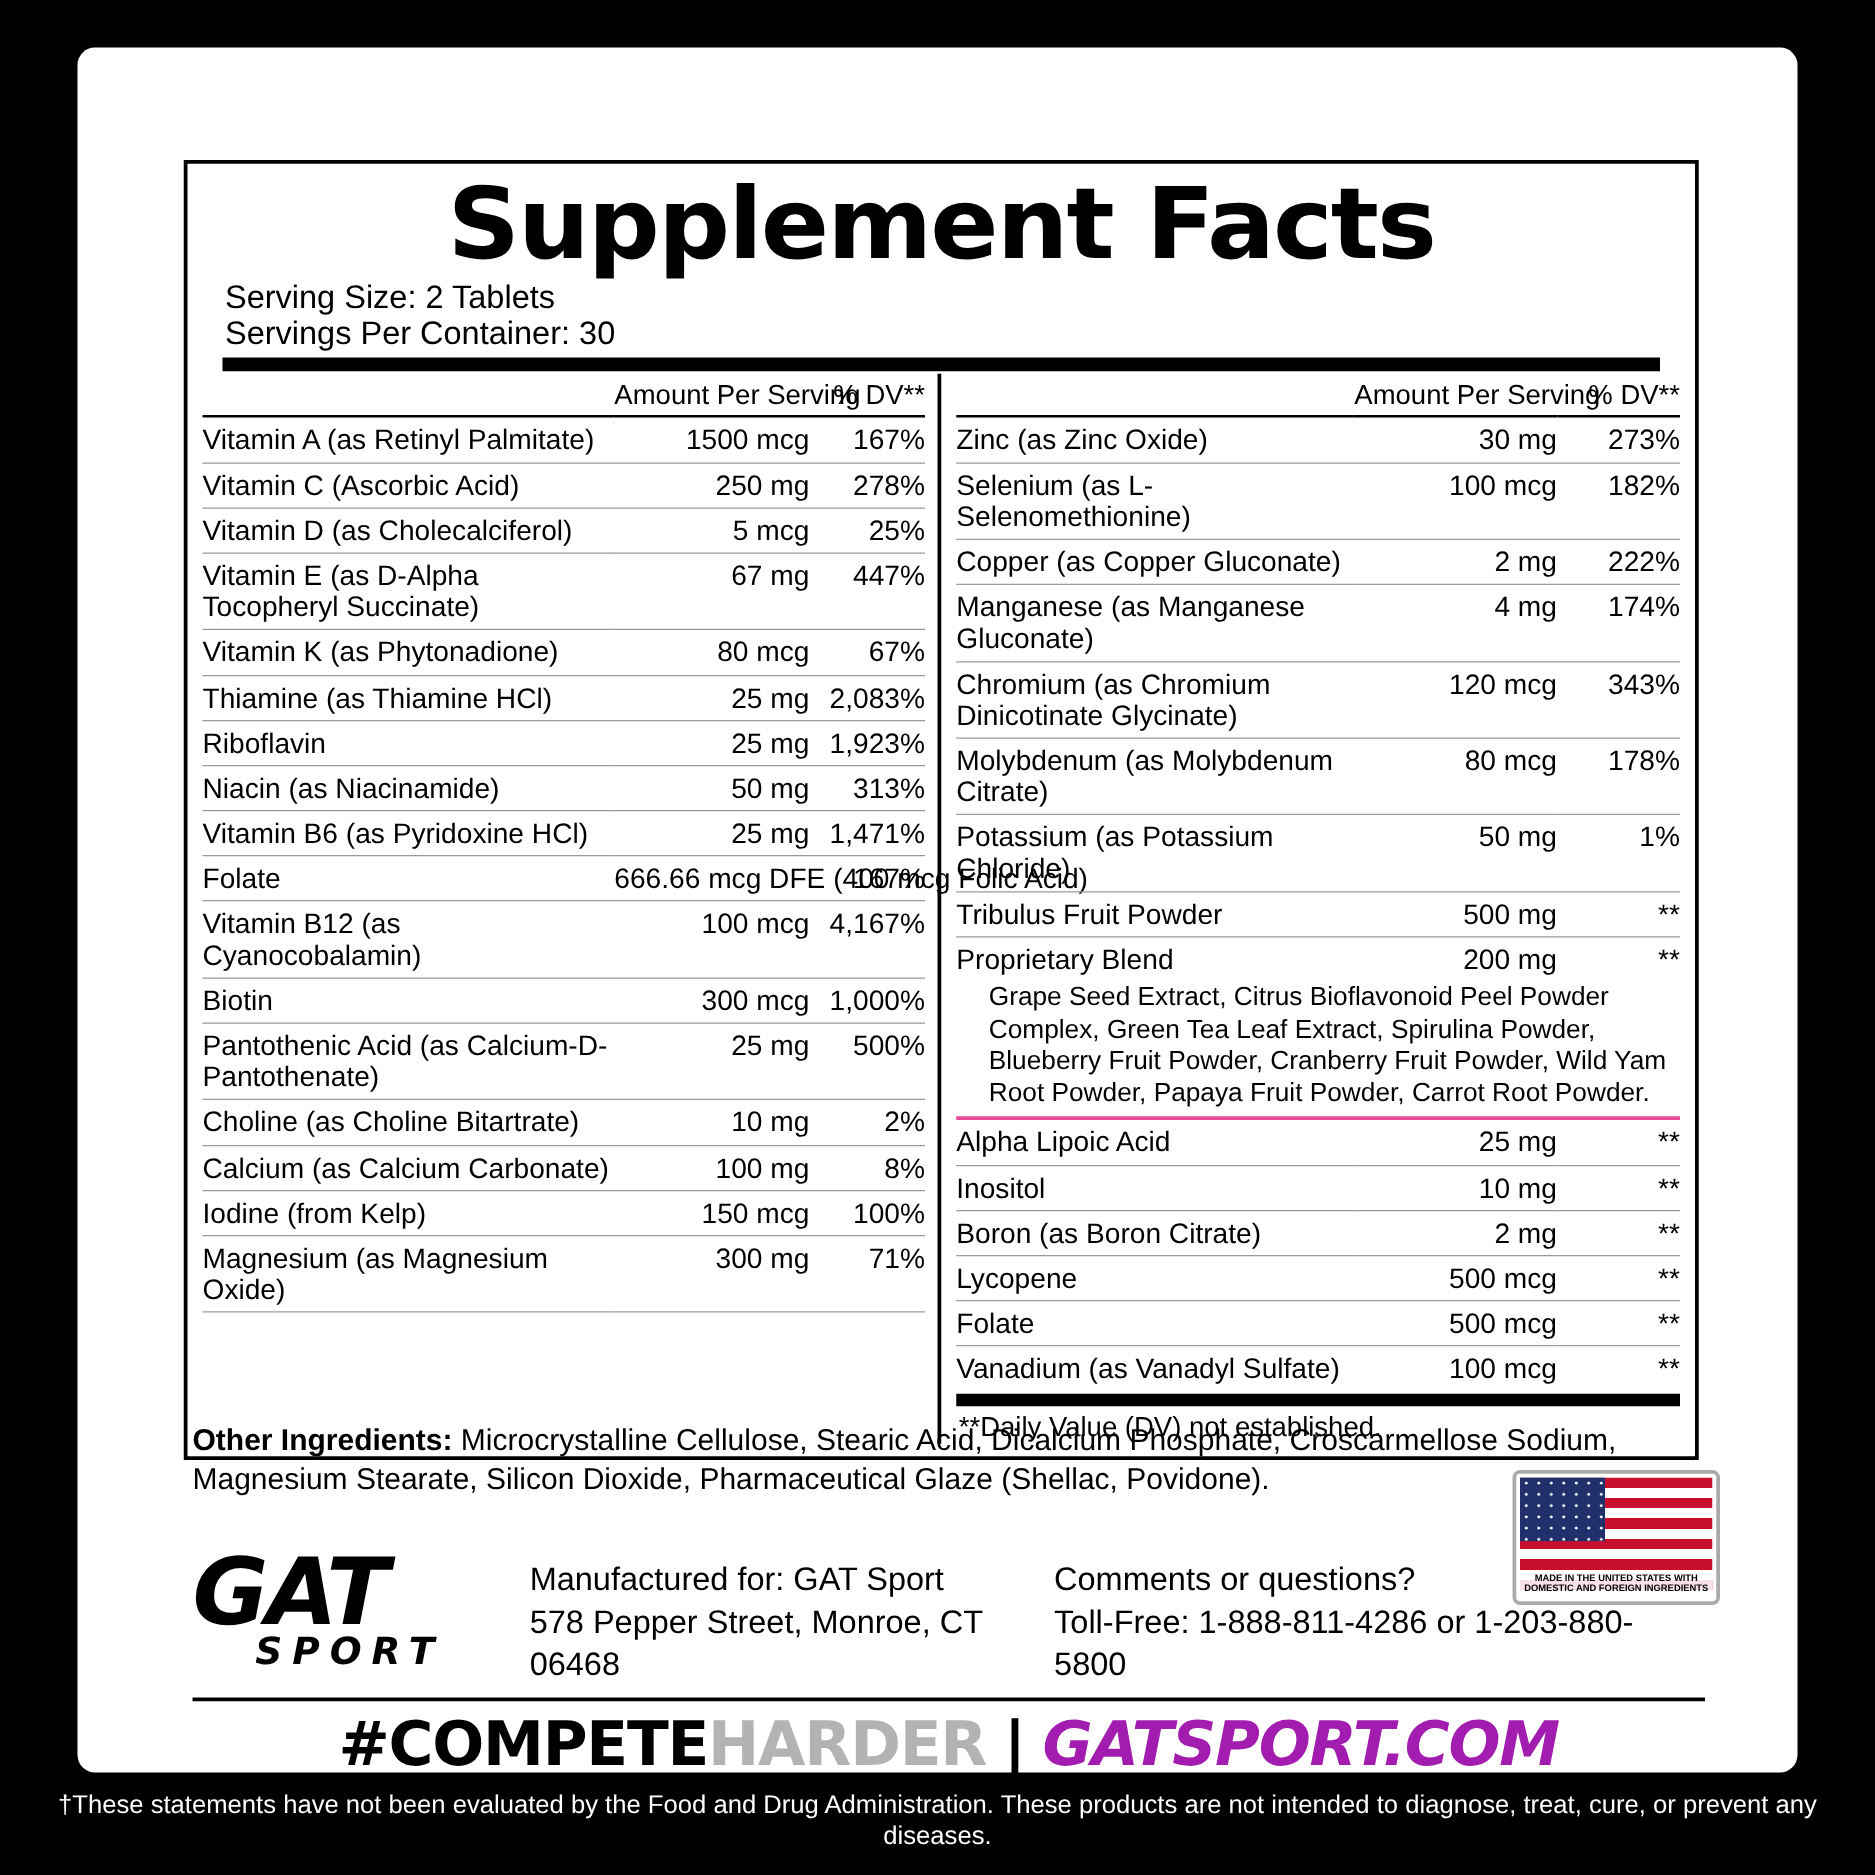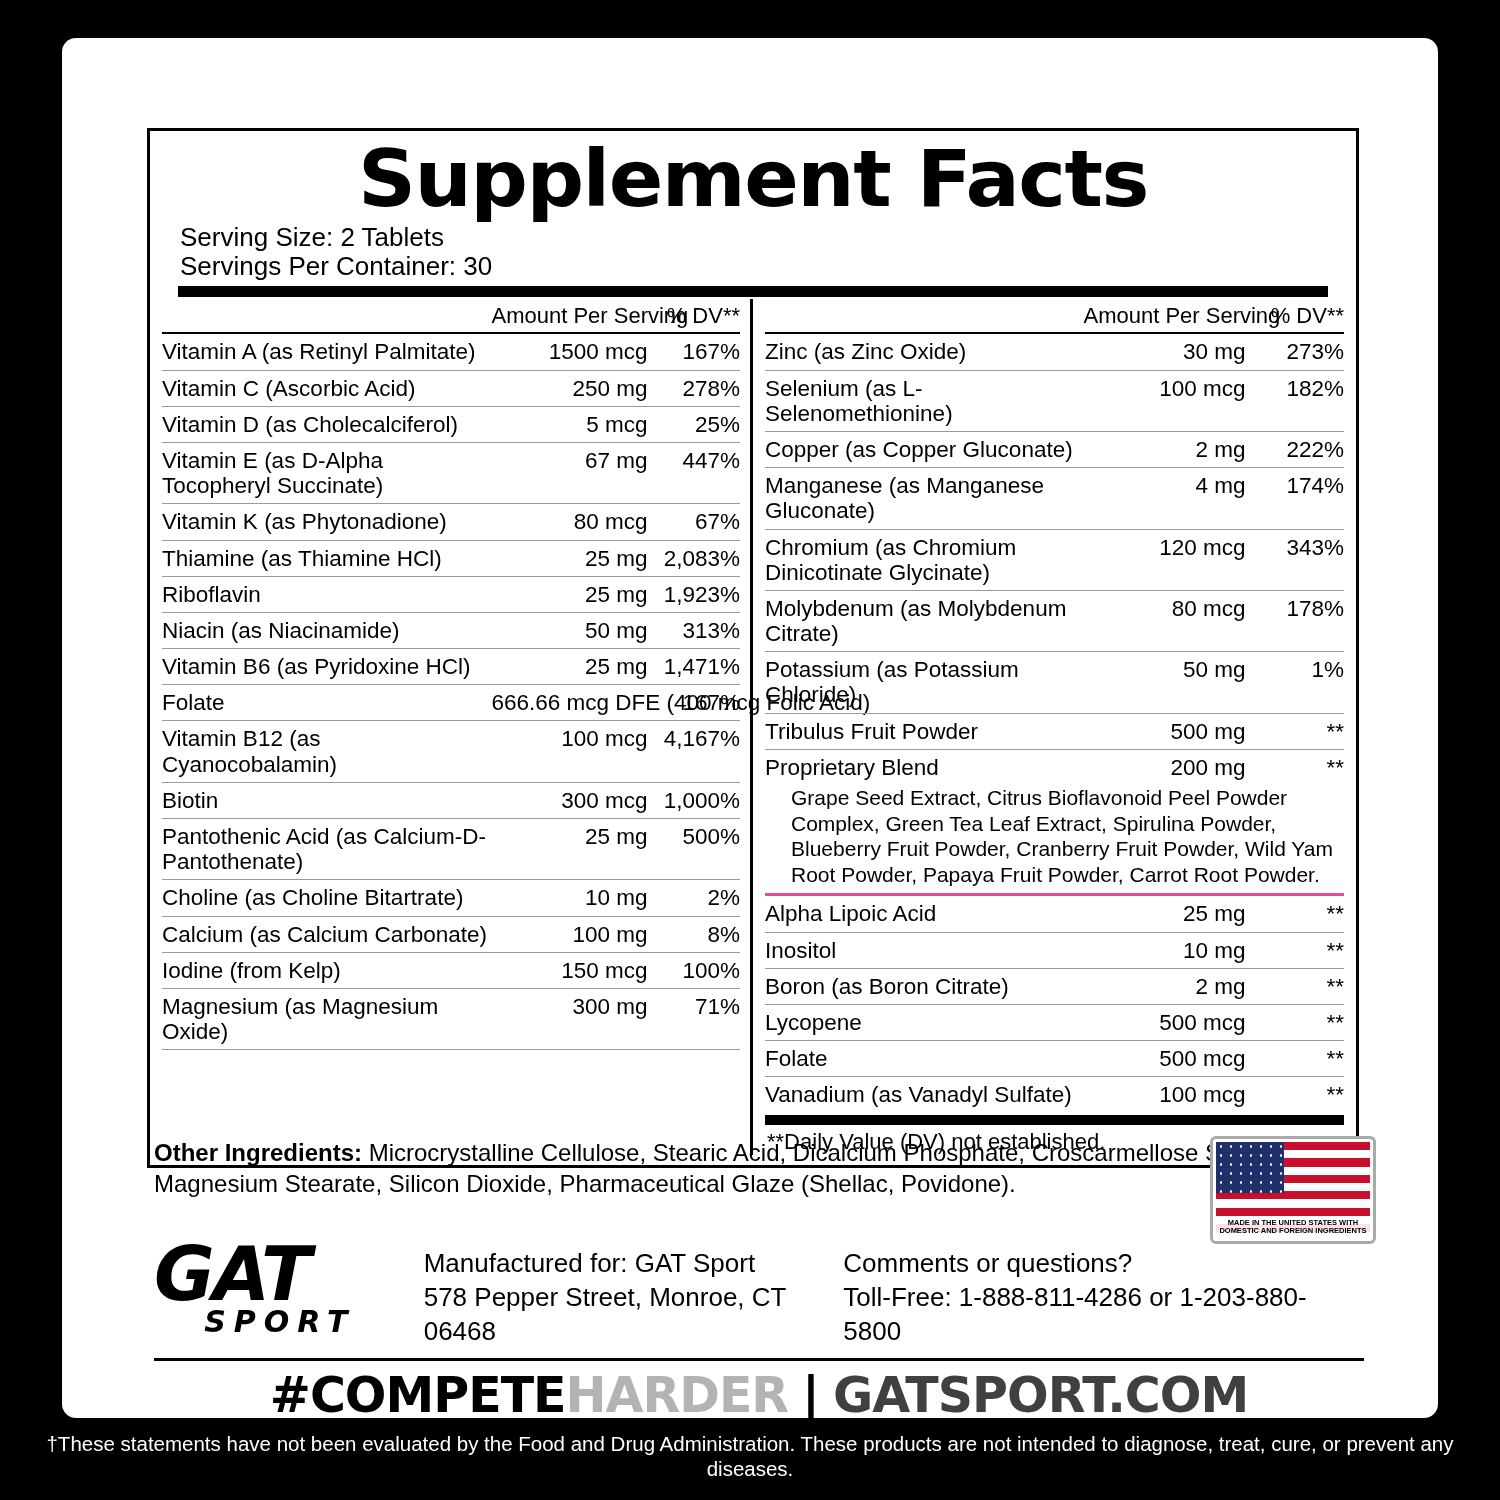--- a/index.html
+++ b/index.html
@@ -91,21 +91,21 @@
     position: absolute;
     left: 92px; top: 1100px;
     width: 1210px;
     font-size: 24px;
     line-height: 1.28;
   }
   .other b { font-weight: bold; }
 
   .flagbox {
     position: absolute;
-    right: 62px; top: 1098px;
+    right: 62px; top: 1138px;
     width: 166px; height: 108px;
     border: 3px solid #aaa;
     border-radius: 6px;
     background: #fff;
     overflow: hidden;
     padding: 3px;
   }
   .flag { position: relative; width: 100%; height: 100%; overflow: hidden; }
   .stripes { position: absolute; inset: 0; background:
      repeating-linear-gradient(to bottom, #c8102e 0 8.2px, #ffffff 8.2px 16.4px); }
@@ -142,21 +142,21 @@
   .hr2 { height: 3px; background: #000; margin: 10px 0 6px 0; width: 1210px; }
   .tagline {
     font-family: "DejaVu Sans", sans-serif;
     font-weight: bold; font-size: 49px; letter-spacing: -1px;
     display: flex; align-items: center; justify-content: center; gap: 14px;
     margin-top: 4px;
   }
   .tag-compete { color: #000; }
   .tag-harder { color: #b3b3b3; }
   .tag-bar { color: #000; font-weight: bold; }
-  .tag-url { color: #404040; }
+  .tag-url { color: #a21caf; font-style: italic; }
 
   .disclaimer {
     position: absolute;
     left: 0; right: 0; bottom: 18px;
     text-align: center;
     color: #fff;
     font-size: 20.5px;
     padding: 0 46px;
     line-height: 1.25;
   }

